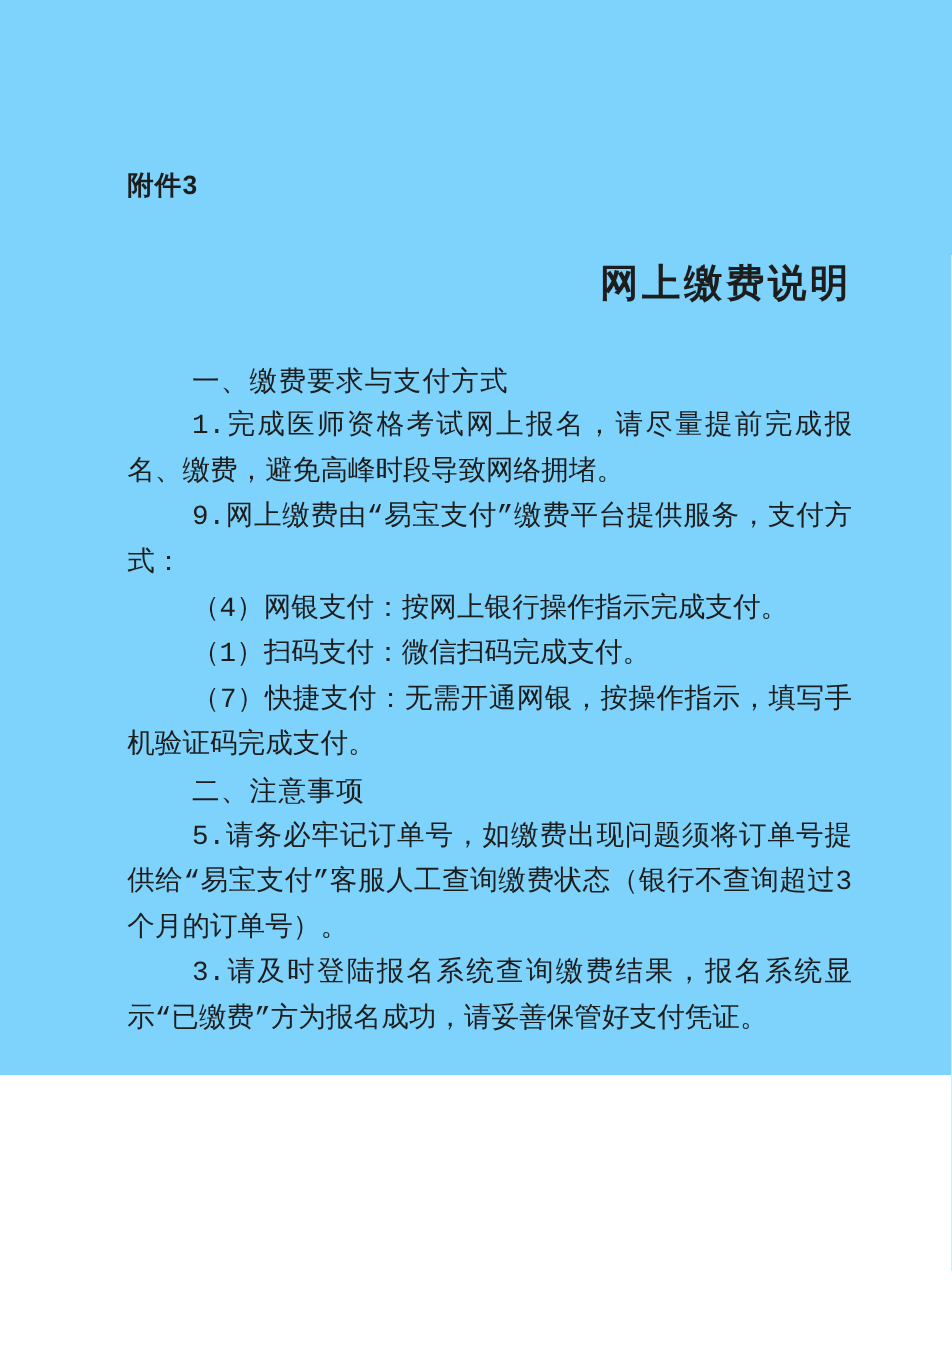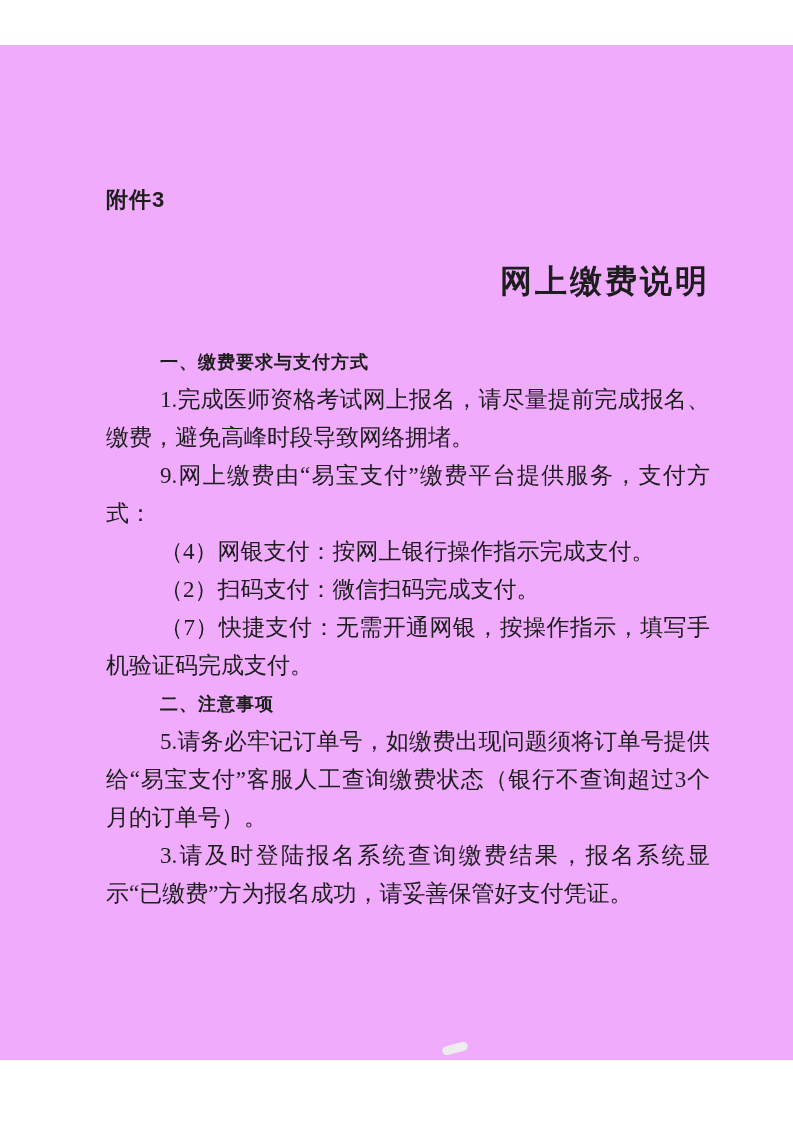--- a/index.html
+++ b/index.html
@@ -3,26 +3,25 @@
 <meta charset="utf-8">
 <style>
   html, body {
     margin: 0;
     padding: 0;
     background: #ffffff;
   }
   .page {
     position: relative;
     width: 793px;
-    height: 1015px;
-    background: #f0abfc;
+    height: 896px;
+    background: #7dd3fc;
     color: #1d1d1d;
     overflow: hidden;
     box-sizing: border-box;
-    margin-top: 45px;
   }
   .content {
     padding: 142px 83px 0 106px;
   }
   .attachment-label {
     font-family: "Liberation Sans", "DejaVu Sans", sans-serif;
     font-weight: 600;
     font-size: 22px;
     line-height: 26px;
     letter-spacing: 1px;
@@ -39,29 +38,30 @@
   .doc-body {
     margin-top: 40px;
     font-family: "Liberation Serif", "DejaVu Serif", serif;
     font-size: 23px;
     line-height: 38px;
     text-align: justify;
   }
   .section-heading {
     margin: 0;
     font-family: "Liberation Sans", "DejaVu Sans", sans-serif;
-    font-weight: 700;
-    font-size: 18px;
+    font-weight: 400;
+    font-size: 23px;
     line-height: 38px;
     text-indent: 54px;
     letter-spacing: 1px;
   }
   .para {
     margin: 0;
     text-indent: 54px;
+    font-family: Liberation Mono, monospace;
   }
   .scan-smudge {
     position: absolute;
     left: 442px;
     top: 999px;
     width: 26px;
     height: 9px;
     background: #ededed;
     border-radius: 5px;
     transform: rotate(-14deg);
@@ -77,21 +77,21 @@
 
     <div class="doc-title">网上缴费说明</div>
 
     <div class="doc-body">
 
       <h2 class="section-heading">一、缴费要求与支付方式</h2>
 
       <p class="para">1.完成医师资格考试网上报名，请尽量提前完成报名、缴费，避免高峰时段导致网络拥堵。</p>
       <p class="para">9.网上缴费由“易宝支付”缴费平台提供服务，支付方式：</p>
       <p class="para">（4）网银支付：按网上银行操作指示完成支付。</p>
-      <p class="para">（2）扫码支付：微信扫码完成支付。</p>
+      <p class="para">（1）扫码支付：微信扫码完成支付。</p>
       <p class="para">（7）快捷支付：无需开通网银，按操作指示，填写手机验证码完成支付。</p>
 
       <h2 class="section-heading">二、注意事项</h2>
 
       <p class="para">5.请务必牢记订单号，如缴费出现问题须将订单号提供给“易宝支付”客服人工查询缴费状态（银行不查询超过3个月的订单号）。</p>
       <p class="para">3.请及时登陆报名系统查询缴费结果，报名系统显示“已缴费”方为报名成功，请妥善保管好支付凭证。</p>
 
     </div>
   </div>
 

